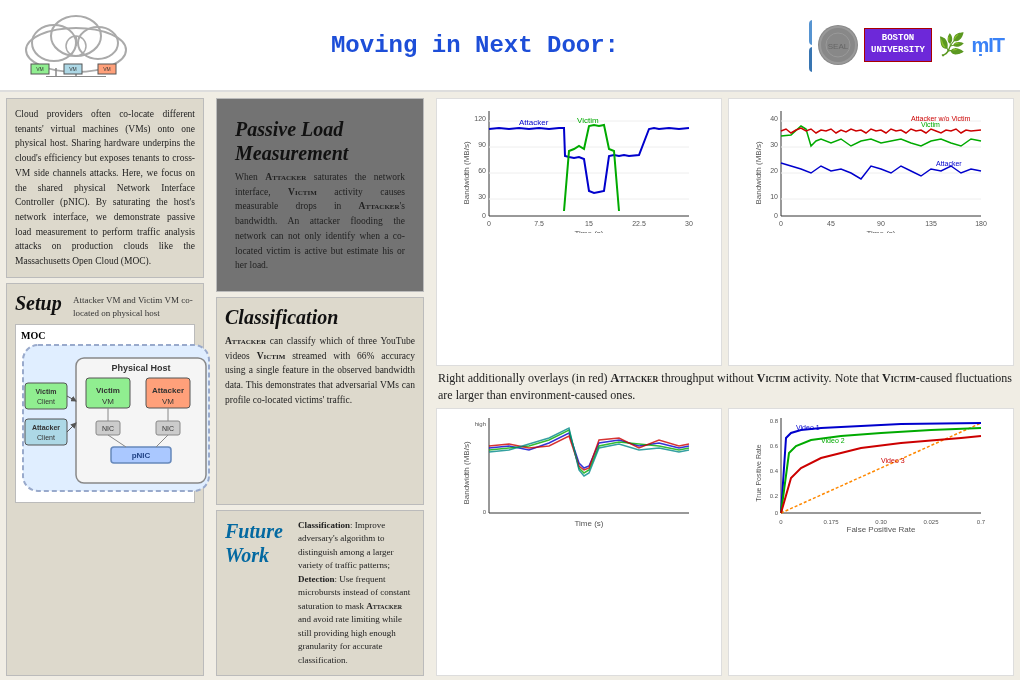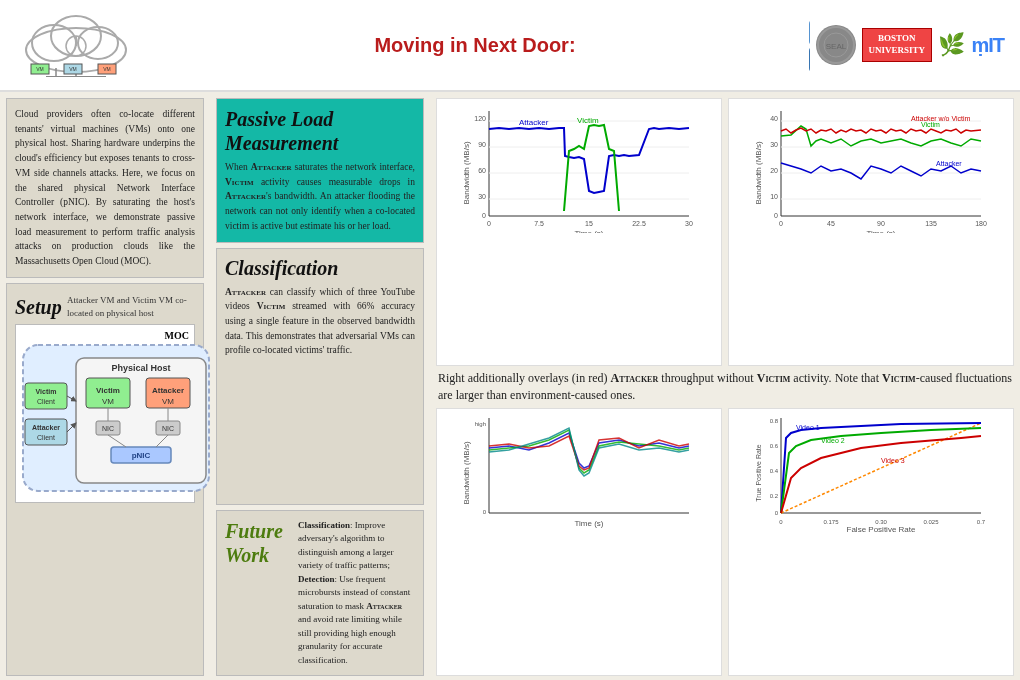--- a/index.html
+++ b/index.html
@@ -19,24 +19,24 @@
       align-items: center;
       justify-content: space-between;
       padding: 8px 16px;
       border-bottom: 2px solid #ddd;
     }
     .header-center {
       text-align: center;
       flex: 1;
     }
     .header-title {
-      font-size: 20px;
+      font-size: 24px;
       font-weight: bold;
-      font-family: Liberation Sans, sans-serif;
-      color: #b91c1c;
+      font-family: Liberation Mono, monospace;
+      color: #1d4ed8;
     }
     .header-subtitle {
       font-size: 14px;
       font-weight: bold;
       color: #222;
     }
     .header-authors {
       font-size: 11px;
       color: #444;
     }
@@ -46,25 +46,25 @@
     .header-right {
       width: 200px;
       display: flex;
       align-items: center;
       justify-content: flex-end;
       gap: 6px;
     }
 
     
     .bu-logo {
-      background: #ef4444;
+      background: #6d28d9;
       color: white;
       font-size: 11px;
       font-weight: bold;
-      font-family: Liberation Serif, serif;
+      font-family: Liberation Mono, monospace;
       padding: 4px 6px;
       text-align: center;
       line-height: 1.3;
       border: 1px solid #aa0000;
     }
     .seal-circle {
       width: 40px;
       height: 40px;
       border-radius: 50%;
       background: #888;
@@ -156,27 +156,27 @@
 
 <div style="display:flex; height:590px; background:#f0ede4;">
 
   <div style="width:210px; display:flex; flex-direction:column; padding:6px; gap:5px; background:#f0ede4;">
 
     <div style="background:#ddd9cc; border:1px solid #bbb; padding:8px;">
       <div style="font-size:9.5px; line-height:1.55; color:#222; text-align:justify;">Cloud providers often co-locate different tenants' virtual machines (VMs) onto one physical host. Sharing hardware underpins the cloud's efficiency but exposes tenants to cross-VM side channels attacks. Here, we focus on the shared physical Network Interface Controller (pNIC). By saturating the host's network interface, we demonstrate passive load measurement to perform traffic analysis attacks on production clouds like the Massachusetts Open Cloud (MOC).</div>
     </div>
 
     <div style="background:#ddd9cc; border:1px solid #bbb; padding:8px; flex:1;">
-      <div style="display:flex; align-items:flex-end; margin-bottom:5px;">
+      <div style="display:flex; align-items:flex-start; gap:6px; margin-bottom:5px;">
         <div style="font-size:20px; font-weight:bold; font-style:italic; color:#111; min-width:52px;">Setup</div>
         <div style="font-size:9px; color:#333; line-height:1.4; padding-top:2px;">Attacker VM and Victim VM co-located on physical host</div>
       </div>
 
       <div style="background:white; border:1px solid #bbb; padding:5px;">
-        <div style="text-align:right; font-size:10px; font-weight:bold; margin-bottom:2px;">MOC</div>
+        <div style="text-align:left; font-size:10px; font-weight:bold; margin-bottom:2px;">MOC</div>
         
         <svg width="190" height="150">
 
           <rect x="2" y="2" width="186" height="146" rx="15" fill="#e0eeff" stroke="#99aacc" stroke-width="2" stroke-dasharray="5,3"></rect>
 
           <rect x="55" y="15" width="130" height="125" rx="8" fill="#f5f5f5" stroke="#888" stroke-width="1.5"></rect>
           <text x="120" y="28" text-anchor="middle" font-size="9" font-weight="bold" fill="#333">Physical Host</text>
 
           <rect x="65" y="35" width="44" height="30" rx="3" fill="#90ee90" stroke="#555" stroke-width="1"></rect>
           <text x="87" y="50" text-anchor="middle" font-size="8" font-weight="bold" fill="#333">Victim</text>
@@ -215,37 +215,37 @@
               <path d="M0,0 L0,6 L6,3 z" fill="#555"></path>
             </marker>
           </defs>
         </svg>
       </div>
     </div>
   </div>
 
   <div style="width:220px; display:flex; flex-direction:column; padding:6px; gap:5px;">
 
-    <div style="background:#14b8a6; border:1px solid #bbb; padding:8px;">
+    <div style="background:#737373; border:1px solid #bbb; padding:18px;">
       <div style="font-size:20px; font-weight:bold; font-style:italic; margin-bottom:5px; color:#111; line-height:1.2;">Passive Load Measurement</div>
       <div style="font-size:9.5px; line-height:1.55; color:#222; text-align:justify;">
         When <span style="font-variant:small-caps; font-weight:bold;">Attacker</span> saturates the network interface, <span style="font-variant:small-caps; font-weight:bold;">Victim</span> activity causes measurable drops in <span style="font-variant:small-caps; font-weight:bold;">Attacker</span>'s bandwidth. An attacker flooding the network can not only identify when a co-located victim is active but estimate his or her load.
       </div>
     </div>
 
     <div style="background:#ddd9cc; border:1px solid #bbb; padding:8px; flex:1;">
       <div style="font-size:20px; font-weight:bold; font-style:italic; margin-bottom:5px; color:#111;">Classification</div>
       <div style="font-size:9.5px; line-height:1.55; color:#222; text-align:justify;">
         <span style="font-variant:small-caps; font-weight:bold;">Attacker</span> can classify which of three YouTube videos <span style="font-variant:small-caps; font-weight:bold;">Victim</span> streamed with 66% accuracy using a single feature in the observed bandwidth data. This demonstrates that adversarial VMs can profile co-located victims' traffic.
       </div>
     </div>
 
     <div style="background:#ddd9cc; border:1px solid #bbb; padding:8px;">
       <div style="display:flex; gap:8px; align-items:flex-start;">
-        <div style="font-size:20px; font-weight:bold; font-style:italic; color:#4d7c0f; min-width:65px; line-height:1.2;">Future<br>Work</div>
+        <div style="font-size:20px; font-weight:bold; font-style:italic; color:#0369a1; min-width:65px; line-height:1.2;">Future<br>Work</div>
         <div style="font-size:9px; line-height:1.5; color:#222;">
           <span style="font-weight:bold;">Classification</span>: Improve adversary's algorithm to distinguish among a larger variety of traffic patterns;<br>
           <span style="font-weight:bold;text-align:right;">Detection</span>: Use frequent microbursts instead of constant saturation to mask <span style="font-variant:small-caps; font-weight:bold;">Attacker</span> and avoid rate limiting while still providing high enough granularity for accurate classification.
         </div>
       </div>
     </div>
   </div>
 
   <div style="flex:1; display:flex; flex-direction:column; padding:6px; gap:4px;">
 

